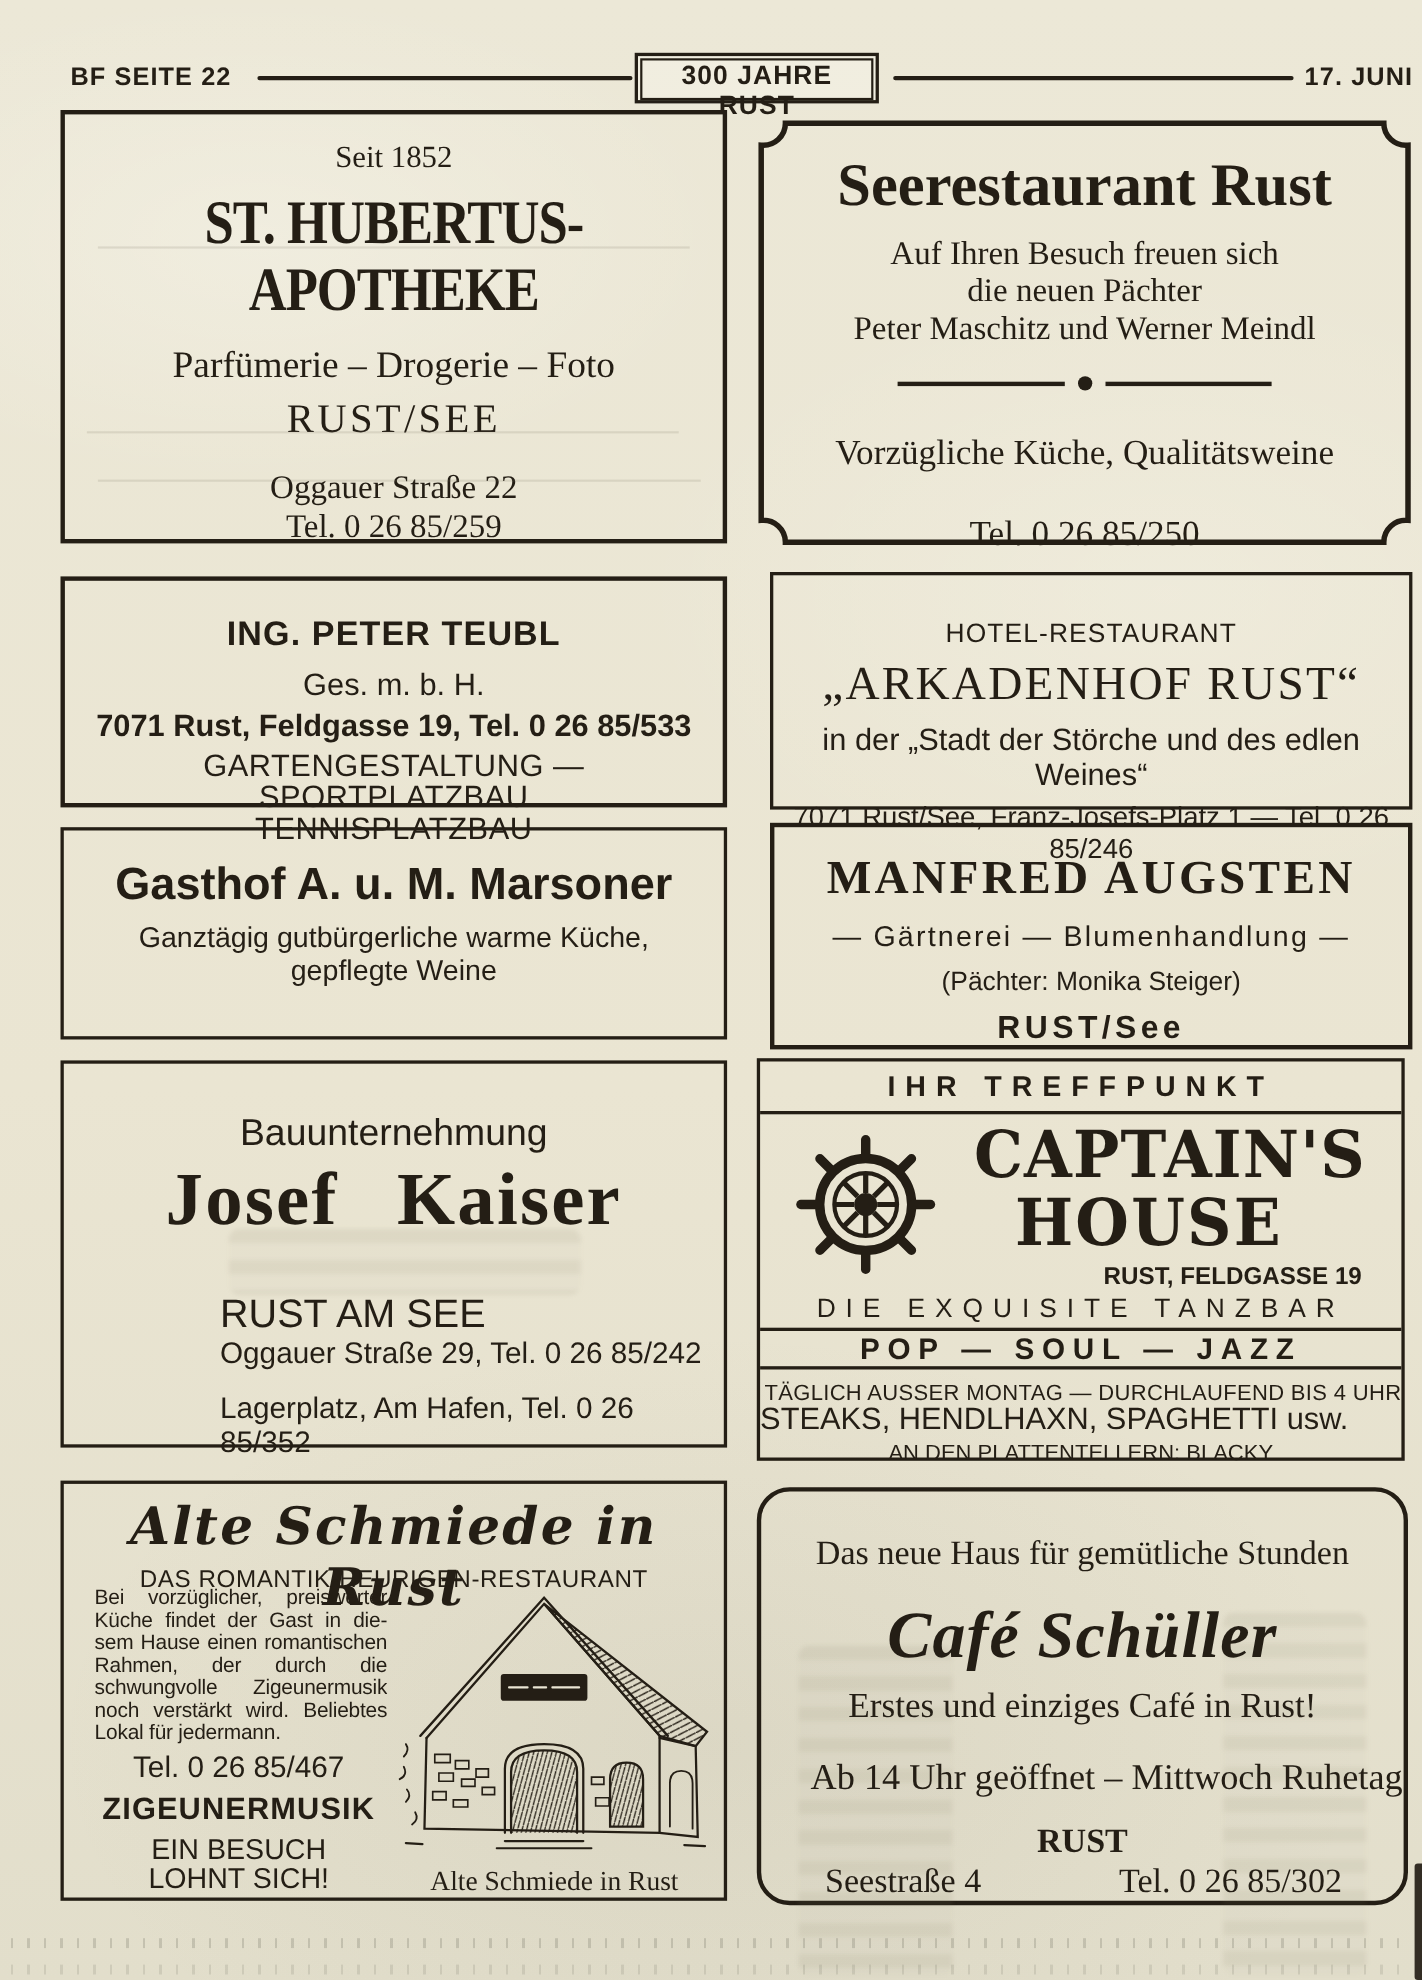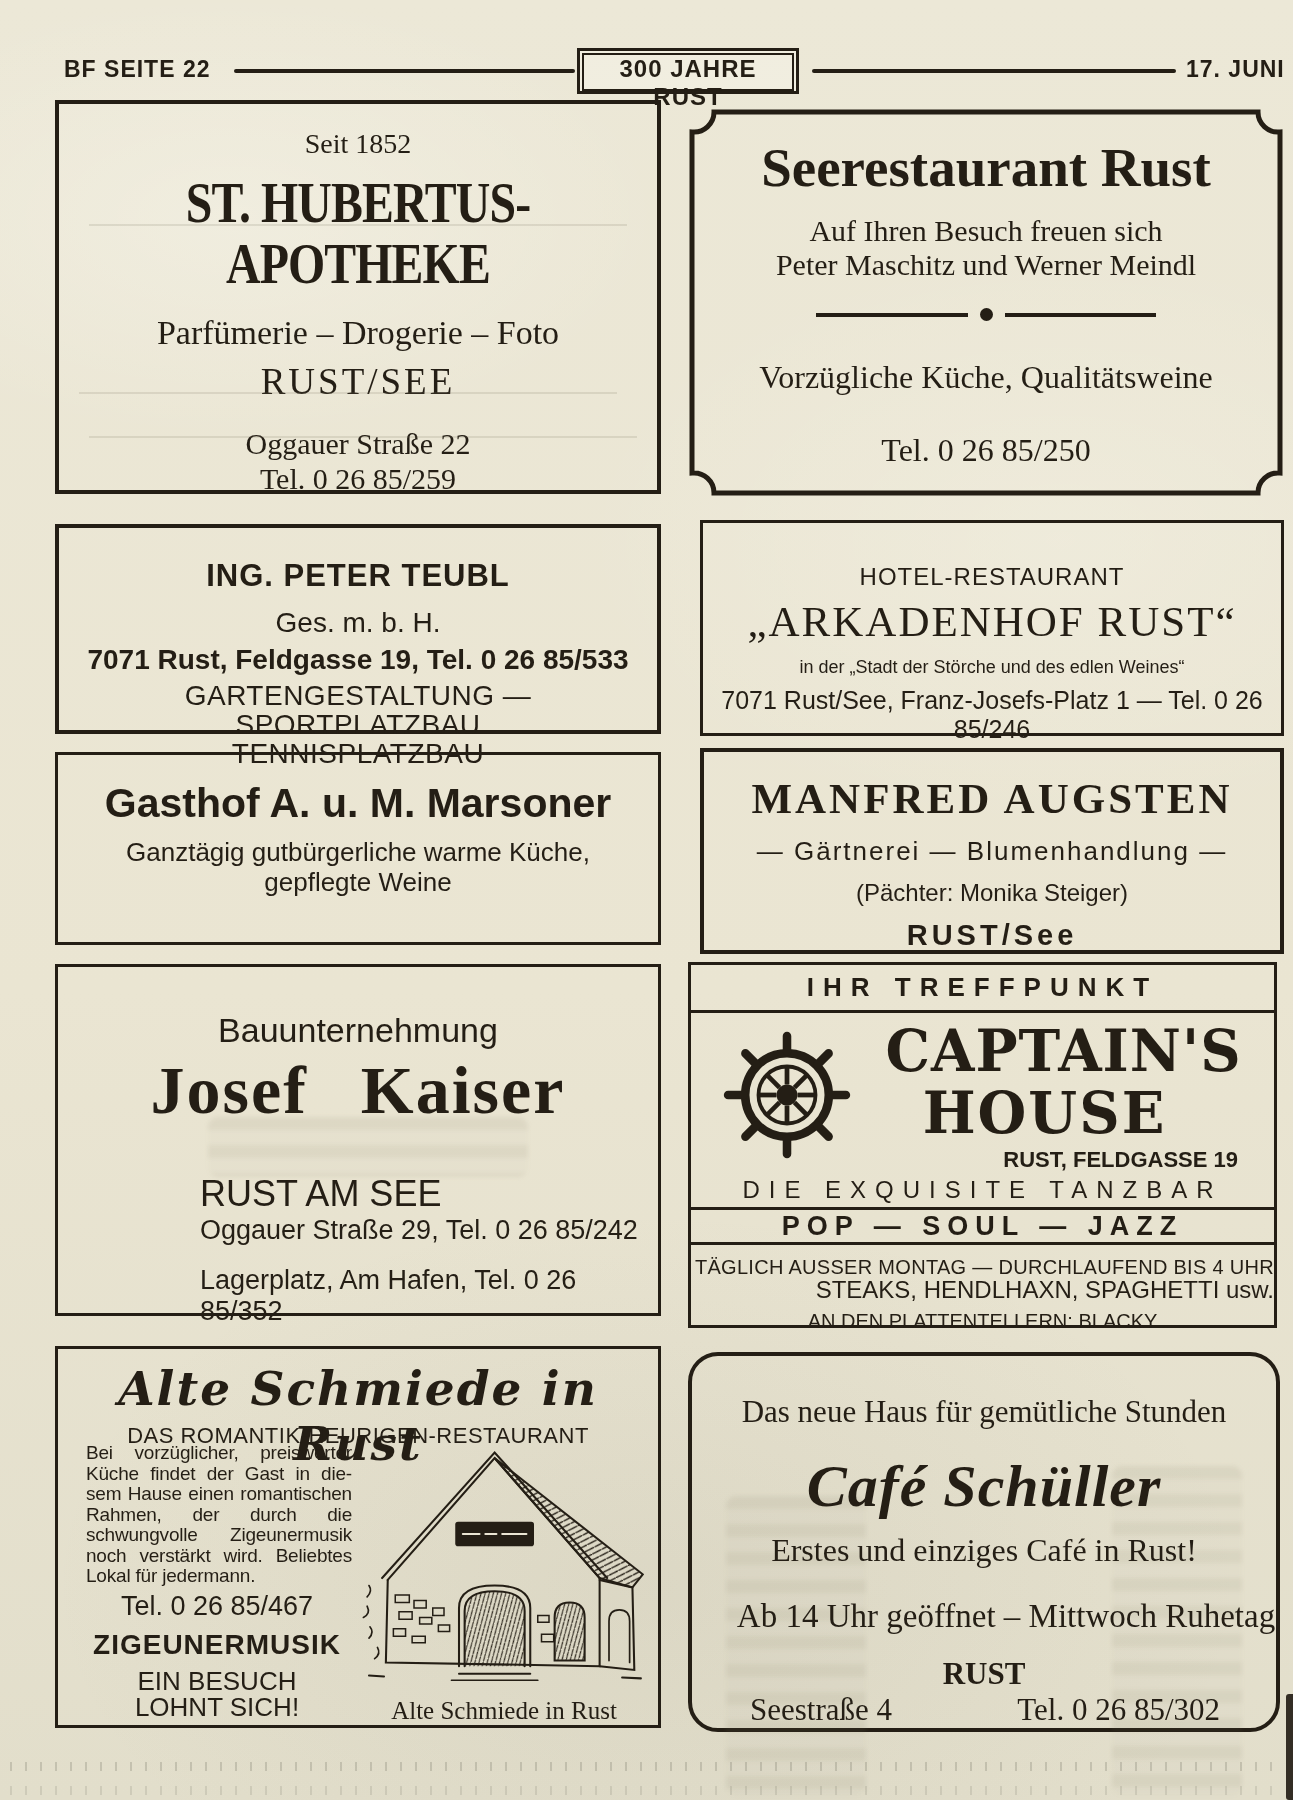--- a/index.html
+++ b/index.html
@@ -66,21 +66,21 @@
   .teu-name{margin-top:22px;font-size:31px;font-weight:700;letter-spacing:1px;line-height:52px;}
   .teu-form{margin-top:6px;font-size:28px;line-height:30px;}
   .teu-addr{margin-top:6px;font-size:28px;font-weight:700;line-height:31px;}
   .teu-s1{margin-top:6px;font-size:28px;line-height:29px;letter-spacing:.5px;}
   .teu-s2{font-size:28px;line-height:29px;letter-spacing:.5px;}
 
   
   #ad-arka{left:700px;top:520px;width:584px;height:216px;text-align:center;font-family:"Liberation Sans",sans-serif;}
   .ark-kick{margin-top:40px;font-size:24px;letter-spacing:1px;}
   .ark-name{margin-top:8px;font-family:"Liberation Serif",serif;font-size:43px;letter-spacing:2px;line-height:46px;}
-  .ark-tag{margin-top:12px;font-size:18px;}
+  .ark-tag{margin-top:12px;font-size:28px;}
   .ark-addr{margin-top:8px;font-size:25px;}
 
   
   #ad-mars{left:55px;top:752px;width:606px;height:193px;text-align:center;font-family:"Liberation Sans",sans-serif;}
   .mar-name{margin-top:26px;font-size:41px;font-weight:700;line-height:44px;}
   .mar-addr{margin-top:10px;font-size:27px;font-weight:700;}
   .mar-o1{margin-top:12px;font-size:26px;}
   .mar-o2{font-size:26px;line-height:28px;}
 
   
@@ -107,21 +107,21 @@
   .cap-wheel{position:absolute;left:20px;top:6px;width:152px;height:152px;}
   .cap-n1{position:absolute;left:170px;right:8px;top:4px;text-align:center;
     font-family:"DejaVu Serif",serif;font-size:56px;font-weight:700;letter-spacing:1px;transform:scaleY(1.05);}
   .cap-n2{position:absolute;left:170px;right:46px;top:66px;text-align:center;
     font-family:"DejaVu Serif",serif;font-size:56px;font-weight:700;letter-spacing:2px;transform:scaleY(1.05);}
   .cap-addr{position:absolute;right:36px;top:134px;font-size:22px;font-weight:700;}
   .cap-tag{position:absolute;left:0;right:0;top:163px;text-align:center;font-size:24px;letter-spacing:9px;}
   .cap-genres{border-top:3px solid var(--ink);border-bottom:3px solid var(--ink);height:32px;line-height:32px;
     text-align:center;font-size:27px;font-weight:700;letter-spacing:7px;}
   .cap-i1{margin-top:11px;text-align:right;font-size:20px;letter-spacing:.3px;}
-  .cap-i2{text-align:right;font-size:24px;line-height:22px;}
+  .cap-i2{text-align:left;font-size:28px;line-height:22px;}
   .cap-i3{margin-top:9px;text-align:center;font-size:20px;}
   .cap-i3 b{font-weight:400;}
 
   
   #ad-schm{left:55px;top:1346px;width:606px;height:382px;}
   .sch-name{position:absolute;left:0;right:0;top:12px;text-align:center;
     font-family:"DejaVu Serif",serif;font-style:italic;font-weight:700;font-size:47px;letter-spacing:2px;}
   .sch-sub{position:absolute;left:0;right:0;top:74px;text-align:center;font-family:"Liberation Sans",sans-serif;
     font-size:22px;letter-spacing:.5px;}
   .sch-body{position:absolute;left:28px;top:94px;width:266px;font-family:"Liberation Sans",sans-serif;
@@ -179,20 +179,21 @@
   <div class="ghostline" style="left:20px;right:40px;top:288px;"></div>
   <div class="ghostline" style="left:30px;right:20px;top:332px;"></div>
 </div>
 
 <div class="ad" id="ad-see">
   <svg class="frame" width="596" height="389" viewBox="0 0 596 389">
     <path d="M 26 4 L 570 4 A 20 20 0 0 0 592 24 L 592 365 A 20 20 0 0 0 570 385 L 26 385 A 20 20 0 0 0 4 365 L 4 24 A 20 20 0 0 0 26 4 Z" fill="none" stroke="#241e15" stroke-width="5"></path>
   </svg>
   <div class="see-name">Seerestaurant Rust</div>
   <div class="see-g see-g1">Auf Ihren Besuch freuen sich</div>
+  <div class="see-g">die neuen Pächter</div>
   <div class="see-g">Peter Maschitz und Werner Meindl</div>
   <div class="see-div">
     <span class="bar"></span>
     <span class="dot"></span>
     <span class="bar"></span>
   </div>
   <div class="see-offer">Vorzügliche Küche, Qualitätsweine</div>
   <div class="see-tel">Tel. 0 26 85/250</div>
 </div>
 

